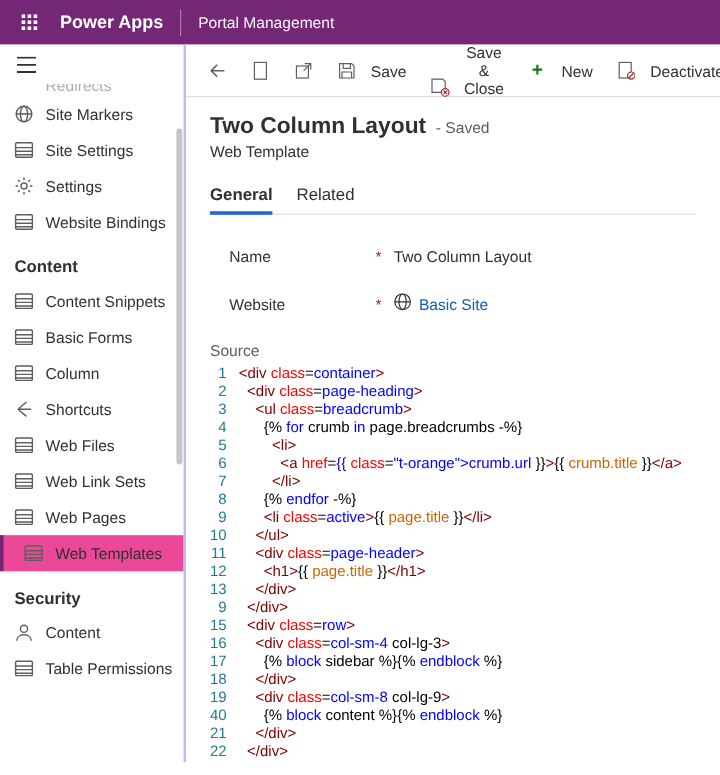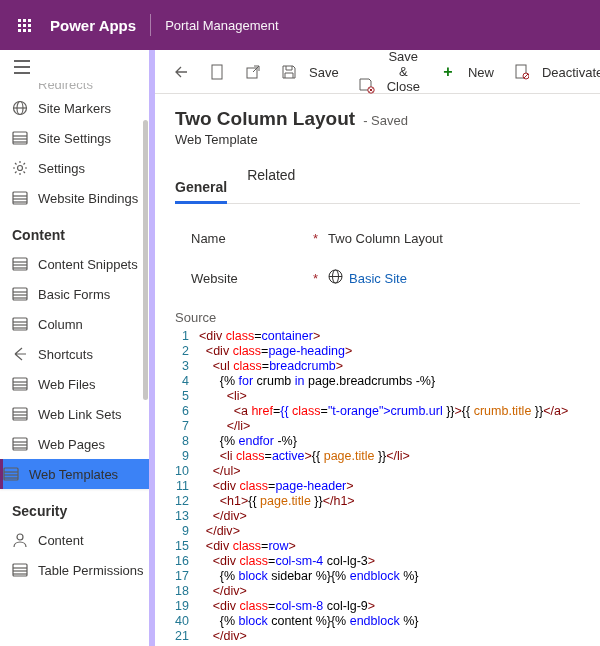--- a/index.html
+++ b/index.html
@@ -1,52 +1,52 @@
 <!DOCTYPE html>
 <html><head>
 <meta charset="utf-8">
 <style>
   * { box-sizing: border-box; margin: 0; padding: 0; font-family: "Segoe UI", -apple-system, sans-serif; }
   body { width: 600px; height: 646px; overflow: hidden; background: #fff; font-size: 13px; color: #323130; }
 
-  .topbar { height: 50px; background: #742774; color: #fff; display: flex; align-items: center; padding: 0 8px; }
+  .topbar { height: 37px; background: #742774; color: #fff; display: flex; align-items: center; padding: 0 8px; }
   .waffle { width: 32px; height: 32px; display: flex; align-items: center; justify-content: center; cursor: pointer; }
   .waffle-grid { display: grid; grid-template-columns: repeat(3,3px); grid-template-rows: repeat(3,3px); gap: 2px; }
   .waffle-grid span { background:#fff; width:3px; height:3px; }
   .brand { font-size: 15px; font-weight: 600; margin-left: 10px; }
   .divider-v { width:1px; height:22px; background: rgba(255,255,255,.4); margin: 0 14px; }
   .portal { font-size: 13px; opacity: .95; }
 
   .main { display:flex; height: calc(646px - 48px); }
 
-  .sidebar { width: 155px; border-right: 6px solid #c4b5fd; display:flex; flex-direction:column; position:relative; }
+  .sidebar { width: 155px; border-right: 2px solid #c4b5fd; display:flex; flex-direction:column; position:relative; }
   .sidebar-scroll { overflow-y:auto; height:100%; }
   .hamburger { padding: 10px 14px 6px; }
   .hamburger svg { width:16px; height:14px; }
   .nav-item { display:flex; align-items:center; gap:10px; padding: 7px 12px; font-size: 13px; cursor:pointer; color:#323130; white-space:nowrap; overflow:hidden; text-overflow:ellipsis; }
-  .nav-item.active { background:#3b82f6; border-left: 3px solid #742774; padding-left:0; font-weight:400; box-shadow: 0 1px 2px rgba(0,0,0,.08); }
+  .nav-item.active { background:#ec4899; border-left: 3px solid #742774; padding-left:17px; font-weight:400; box-shadow: 0 1px 2px rgba(0,0,0,.08); }
   .nav-icon { width:16px; height:16px; flex-shrink:0; color:#605e5c; stroke:#605e5c; fill:none; stroke-width:1.2; }
   .section-head { padding: 14px 12px 6px; font-size: 14px; font-weight:600; color:#323130; }
   .scrollbar-fake { position:absolute; right:1px; top:70px; width:5px; height:280px; background:#c8c6c4; border-radius:3px; }
 
   .content { flex:1; display:flex; flex-direction:column; min-width:0; }
   .cmdbar { height:44px; border-bottom:1px solid #e1dfdd; display:flex; align-items:center; padding: 0 10px; gap:4px; }
   .cmd-btn { display:flex; align-items:flex-end; gap:12px; padding:6px 8px; font-size:13px; cursor:pointer; color:#323130; border:none; background:none; }
   .cmd-icon { width:16px; height:16px; display:inline-flex; align-items:center; justify-content:center; }
   .plus-green { color:#107c10; font-weight:bold; font-size:16px; }
 
   .record { padding: 14px 20px 0 20px; flex:1; min-width:0; overflow:hidden; }
   .rec-title { display:flex; align-items:baseline; gap:8px; }
   .rec-title h1 { font-size: 19px; font-weight:600; }
   .rec-status { color:#605e5c; font-size:13px; }
   .rec-sub { font-size:13px; color:#323130; margin-top:2px; }
 
   .tabs { margin-top:14px; display:flex; gap:20px; border-bottom:1px solid #e1dfdd; }
   .tab { padding: 6px 0 8px; font-size:14px; color:#323130; cursor:pointer; position:relative; }
-  .tab.active { font-weight:600;margin-top:12px; }
+  .tab.active { font-weight:600; }
   .tab.active::after { content:""; position:absolute; left:0; right:0; bottom:-1px; height:3px; background:#2266e3; }
 
   .form { margin-top:18px; padding-left:16px; }
   .form-row { display:flex; align-items:center; height:32px; font-size:13px; }
   .form-label { width:140px; color:#323130; }
   .req { color:#a4262c; margin-left:-18px; margin-right:10px; }
   .form-value { color:#323130; }
   .form-value.link { color:#1160b7; }
   .globe { display:inline-block; margin-right:6px; vertical-align:middle; }
 

